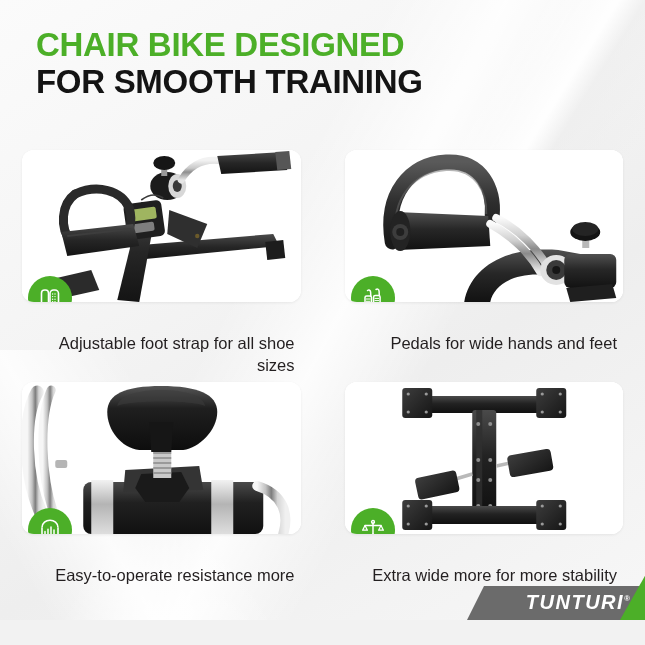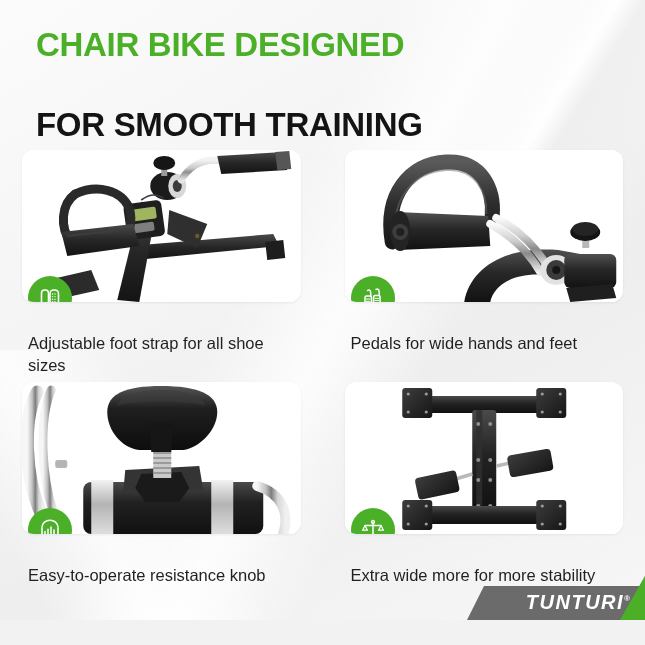--- a/index.html
+++ b/index.html
@@ -53,21 +53,21 @@
   }
   .headline .ln {
     display: block;
     font-size: 33px;
     line-height: 37px;
     font-weight: bold;
     letter-spacing: -0.3px;
     white-space: nowrap;
   }
   .headline .ln1 { color: #4CAF28; }
-  .headline .ln2 { color: #141414; margin-top: 43px; }
+  .headline .ln2 { color: #141414; }
 
   
   .grid {
     position: absolute;
     left: 0;
     top: 146px;
     width: 645px;
   }
   .row {
     display: flex;
@@ -107,21 +107,21 @@
     background: #4CAF28;
     display: flex;
     align-items: center;
     justify-content: center;
     z-index: 6;
   }
   .badge svg { display: block; }
 
   .caption {
     margin-top: 30px;
-    text-align: left;
+    text-align: right;
     color: #231f20;
     font-size: 16.5px;
     line-height: 22px;
     padding: 0 6px;
     min-height: 46px;
   }
 
   
   .footer {
     position: absolute;
@@ -385,21 +385,21 @@
           </div>
           <div class="badge">
             <svg width="26" height="26" viewBox="0 0 26 26">
               <path d="M5 10.5 L5 20 L21 20 L21 10.5" fill="none" stroke="#fff" stroke-width="1.6" stroke-linejoin="round"></path>
               <path d="M5 10.5 C5 5.6 9 3.2 13 3.2 C17 3.2 21 5.6 21 10.5" fill="none" stroke="#fff" stroke-width="1.6"></path>
               <path d="M8 17.5 L8 14.5 M11 17.5 L11 12.2 M14 17.5 L14 10 M17 17.5 L17 13" stroke="#fff" stroke-width="1.5" stroke-linecap="round"></path>
               <path d="M7 17.6 h12" stroke="#fff" stroke-width="1.2" stroke-linecap="round"></path>
             </svg>
           </div>
         </div>
-        <div class="caption">Easy-to-operate resistance knob</div>
+        <div class="caption">Easy-to-operate resistance more</div>
       </div>
 
       <div class="cell">
         <div class="card">
           <div class="photo">
             <svg class="ph-svg" viewBox="0 0 280 152" preserveAspectRatio="xMidYMid slice">
               <defs>
                 <linearGradient id="blk4" x1="0" y1="0" x2="0" y2="1">
                   <stop offset="0" stop-color="#4a4a4a"></stop>
                     <stop offset="0.45" stop-color="#222"></stop>

